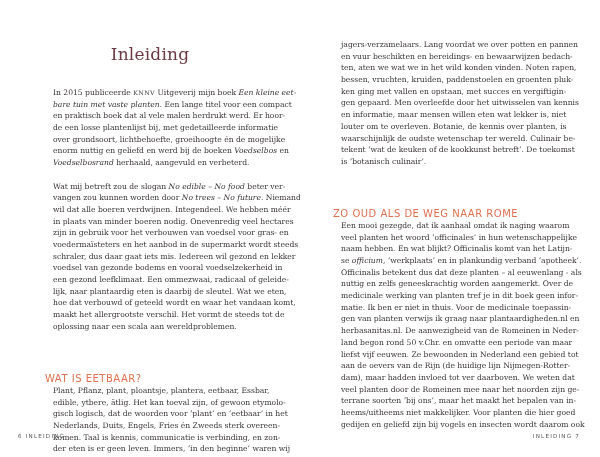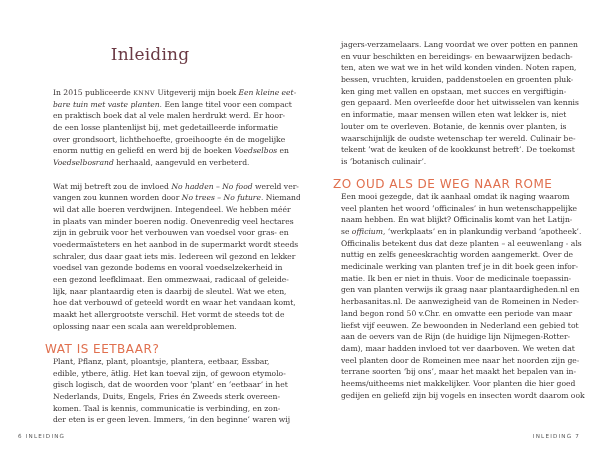--- a/index.html
+++ b/index.html
@@ -12,21 +12,21 @@
            font-family: "DejaVu Serif", serif; font-size: 17px; color: #6b3a44; letter-spacing: 0.2px; }
   .col { position: absolute; width: 221px; }
   .left .col { left: 45px; }
   .right .col { left: 33px; }
   .line { display: block; height: 11.7px; line-height: 11.7px; font-size: 7.6px;
           white-space: nowrap; text-align: justify; text-align-last: justify; margin-left: 8px; }
   .line.last { text-align-last: left; }
   .line i { }
   .line .sc { font-size: 6.3px; letter-spacing: 0.4px; }
   .sub { display: block; height: 11.7px; line-height: 11.7px; font-family: "DejaVu Sans", sans-serif;
-         font-size: 12px; color: #e0704f; letter-spacing: 0.5px; }
+         font-size: 10px; color: #e0704f; letter-spacing: 0.5px; margin-top: 29px; }
   .folio { position: absolute; top: 433px; font-family: "DejaVu Sans", sans-serif; font-size: 5.6px;
            letter-spacing: 1.2px; color: #555; }
   .left .folio { left: 18px; }
   .right .folio { right: 20px; }
 </style>
 </head>
 <body>
 
 <div class="page left">
   <div class="title">Inleiding</div>
@@ -35,21 +35,21 @@
         <span class="line"><span>In 2015 publiceerde </span><span class="sc">KNNV</span><span> Uitgeverij mijn boek </span><i>Een kleine eet-</i></span>
         <span class="line"><i>bare tuin met vaste planten</i><span>. Een lange titel voor een compact</span></span>
         <span class="line"><span>en praktisch boek dat al vele malen herdrukt werd. Er hoor-</span></span>
         <span class="line"><span>de een losse plantenlijst bij, met gedetailleerde informatie</span></span>
         <span class="line"><span>over grondsoort, lichtbehoefte, groeihoogte én de mogelijke</span></span>
         <span class="line"><span>enorm nuttig en geliefd en werd bij de boeken </span><i>Voedselbos</i><span> en</span></span>
         <span class="line last"><i>Voedselbosrand</i><span> herhaald, aangevuld en verbeterd.</span></span>
       </div>
     <div style="height:11.7px"></div>
     <div>
-        <span class="line"><span>Wat mij betreft zou de invloed </span><i>No hadden – No food</i><span> wereld ver-</span></span>
+        <span class="line"><span>Wat mij betreft zou de slogan </span><i>No edible – No food</i><span> beter ver-</span></span>
         <span class="line"><span>vangen zou kunnen worden door </span><i>No trees – No future</i><span>. Niemand</span></span>
         <span class="line"><span>wil dat alle boeren verdwijnen. Integendeel. We hebben méér</span></span>
         <span class="line"><span>in plaats van minder boeren nodig. Onevenredig veel hectares</span></span>
         <span class="line"><span>zijn in gebruik voor het verbouwen van voedsel voor gras- en</span></span>
         <span class="line"><span>voedermaïsteters en het aanbod in de supermarkt wordt steeds</span></span>
         <span class="line"><span>schraler, dus daar gaat iets mis. Iedereen wil gezond en lekker</span></span>
         <span class="line"><span>voedsel van gezonde bodems en vooral voedselzekerheid in</span></span>
         <span class="line"><span>een gezond leefklimaat. Een ommezwaai, radicaal of geleide-</span></span>
         <span class="line"><span>lijk, naar plantaardig eten is daarbij de sleutel. Wat we eten,</span></span>
         <span class="line"><span>hoe dat verbouwd of geteeld wordt en waar het vandaan komt,</span></span>

